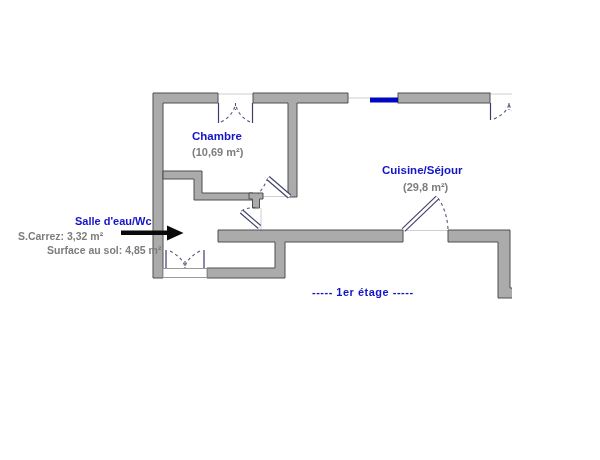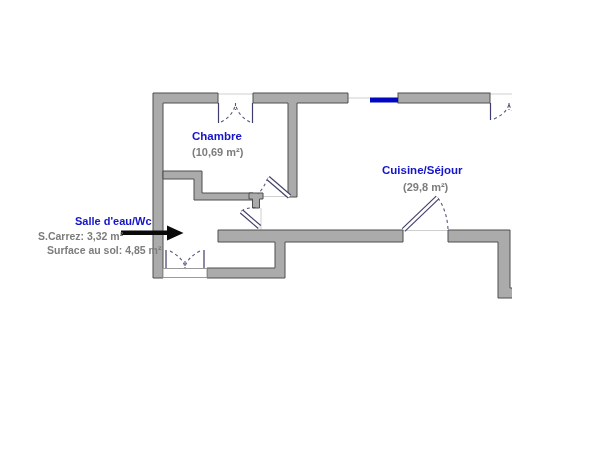--- a/index.html
+++ b/index.html
@@ -132,18 +132,19 @@
   </svg>
 
   <div class="lbl room-name" style="left:192px;top:130px;">Chambre</div>
   <div class="lbl room-area" style="left:192px;top:146px;">(10,69 m²)</div>
 
   <div class="lbl room-name" style="left:382px;top:164px;">Cuisine/Séjour</div>
   <div class="lbl room-area" style="left:403px;top:181px;">(29,8 m²)</div>
 
   <div>
     <div class="lbl callout-title" style="left:27px;top:215px;margin-left:48px;">Salle d'eau/Wc</div>
-    <div class="lbl callout-line" style="left:38px;top:230px;">S.Carrez: 3,32 m²</div>
+    <div class="lbl callout-line" style="left:18px;top:230px;">S.Carrez: 3,32 m²</div>
     <div class="lbl callout-line" style="left:27px;top:244px;margin-left:20px;">Surface au sol: 4,85 m²</div>
   </div>
 
+  <div class="lbl floor-label" style="left:312px;top:286px;">-----  1er étage  -----</div>
 
 </div>
 
 </body></html>

